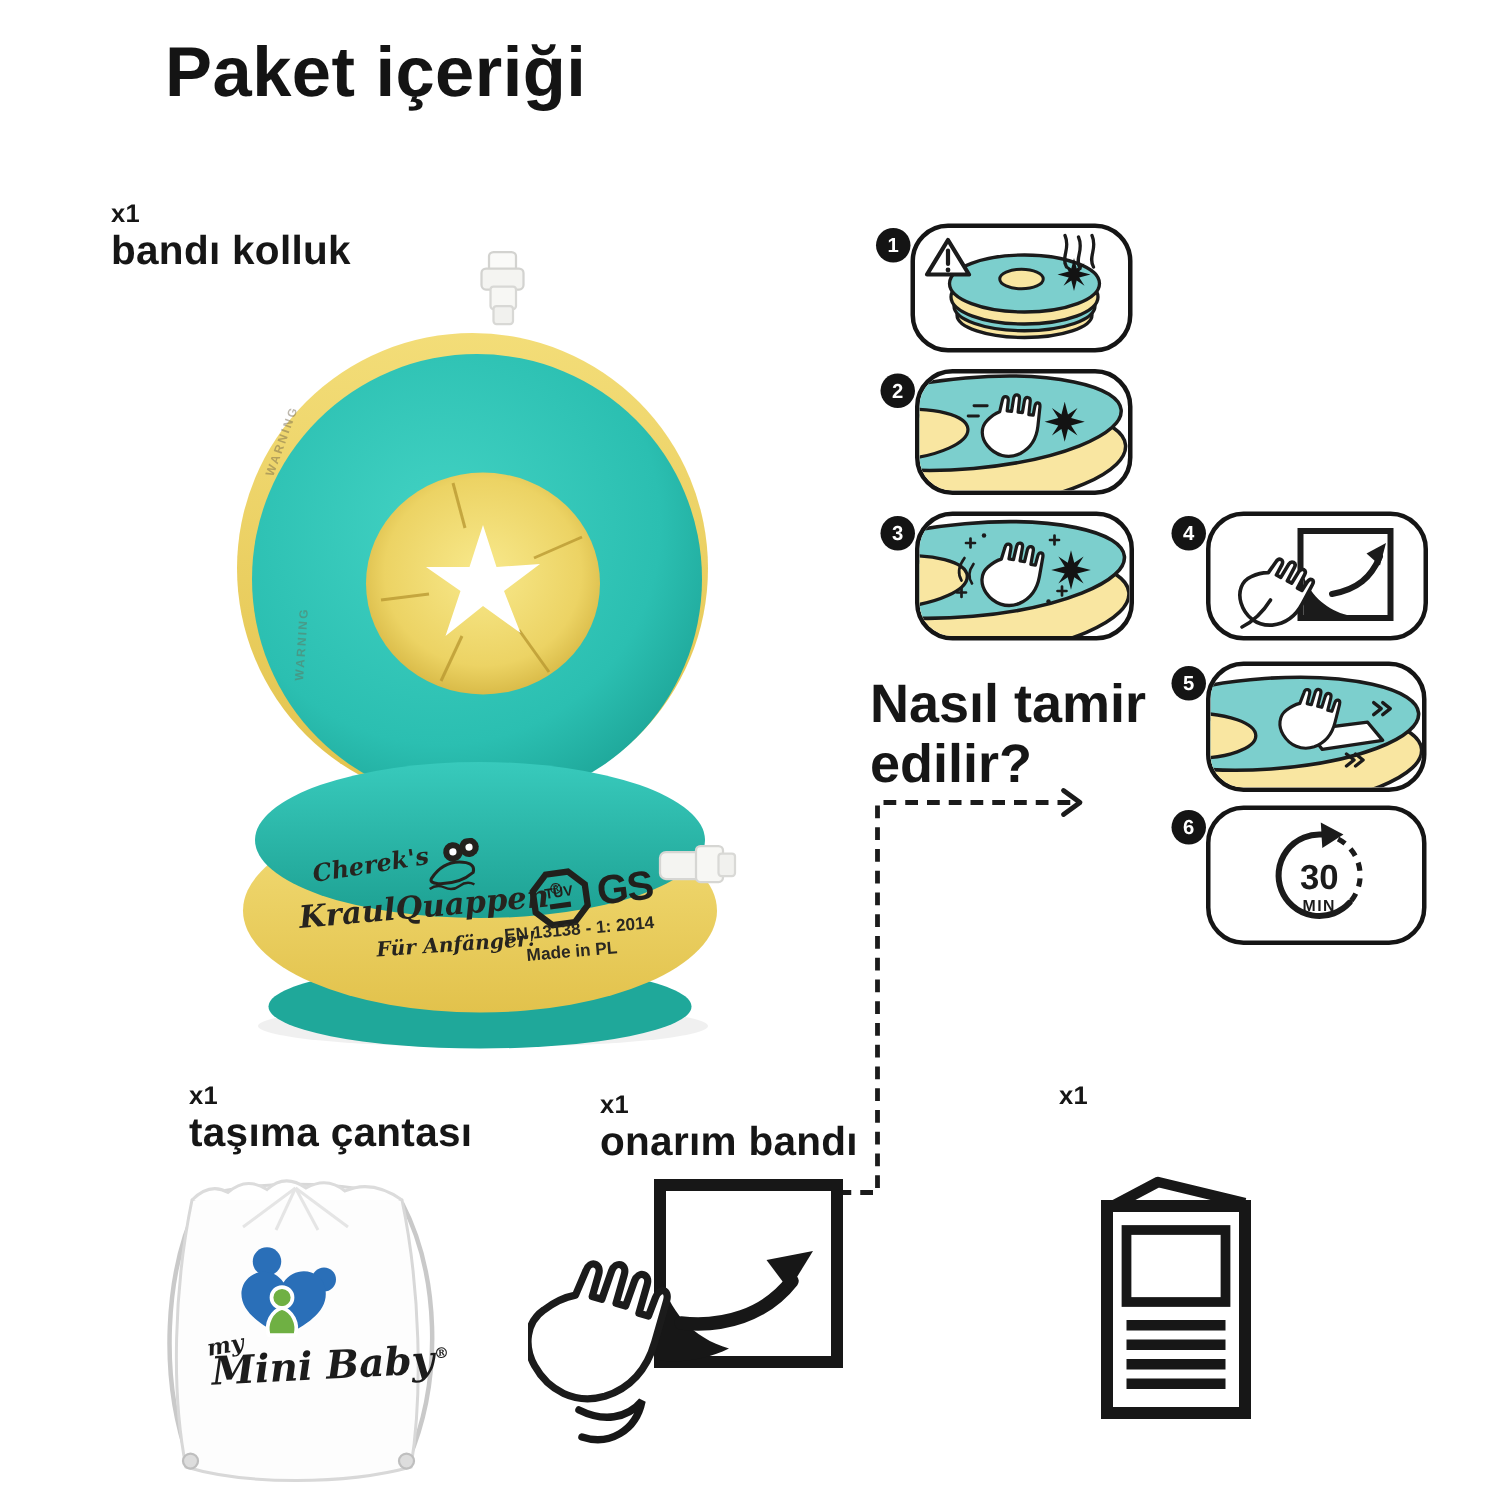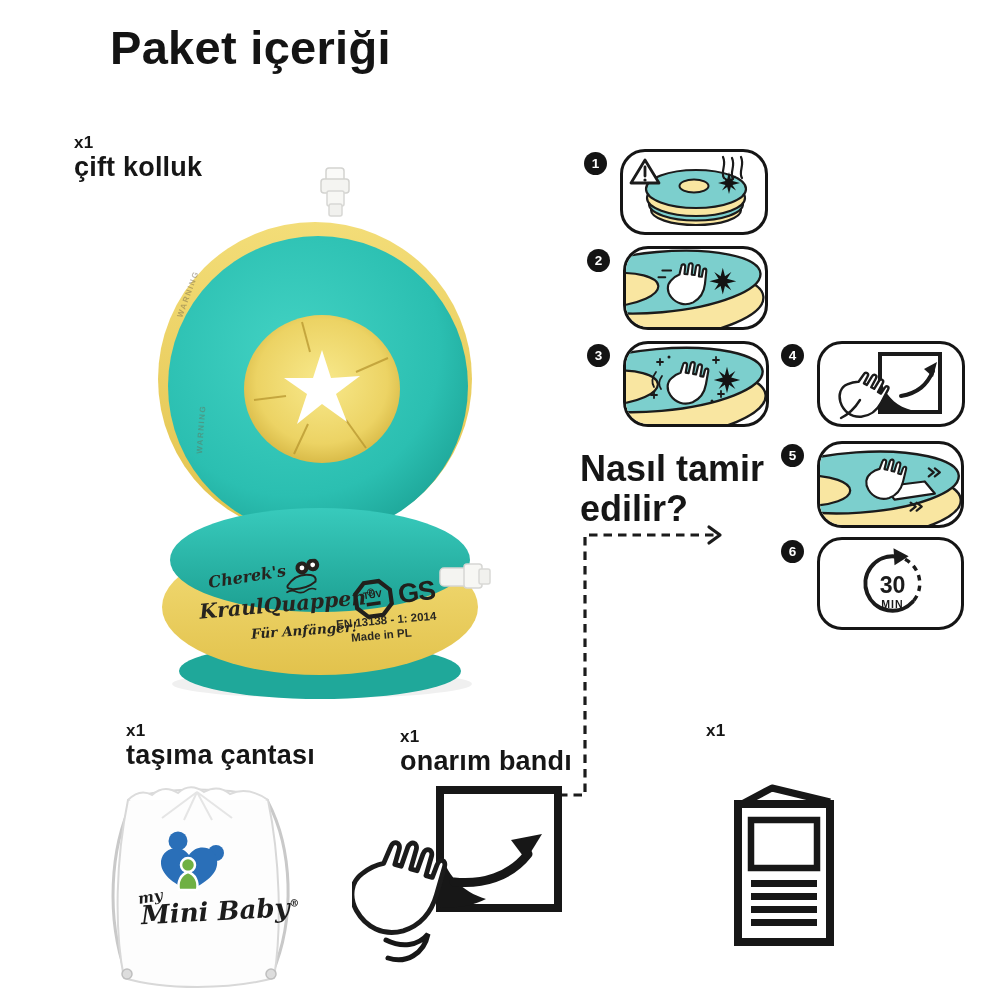--- a/index.html
+++ b/index.html
@@ -10,21 +10,21 @@
          letter-spacing:.3px;color:#141414;}
   .qlabel{position:absolute;font-weight:600;color:#161616;line-height:1.12;letter-spacing:.2px;}
   .qlabel .q{display:block;font-size:17px;}
   .qlabel .t{display:block;font-size:27px;}
   .rheading{position:absolute;left:580px;top:449px;font-size:36px;font-weight:600;
             line-height:1.1;color:#161616;}
   .step{position:absolute;}
   .badge{position:absolute;left:0;top:3px;width:23px;height:23px;border-radius:50%;
          background:#141414;color:#fff;font-size:13.5px;font-weight:700;
          display:flex;align-items:center;justify-content:center;}
-  .panel{margin-left:36px;background:#fff;border:3.5px solid #151515;border-radius:25px;
+  .panel{margin-left:23px;background:#fff;border:3.5px solid #151515;border-radius:25px;
          overflow:hidden;box-sizing:border-box;}
   .panel svg{width:100%;height:100%;display:block;}
   .brandtxt{position:absolute;font-family:"DejaVu Serif","Liberation Serif",serif;
             font-style:italic;font-weight:700;color:#26241f;white-space:nowrap;}
   .certtxt{position:absolute;font-weight:800;color:#21201c;white-space:nowrap;}
   .smallprint{position:absolute;font-weight:700;font-size:11.5px;color:#2a2822;white-space:nowrap;}
   .scripttxt{position:absolute;font-family:"DejaVu Serif","Liberation Serif",serif;
              font-style:italic;font-weight:700;color:#1c1c1c;white-space:nowrap;}
 </style>
 </head>
@@ -36,21 +36,21 @@
     <defs>
       <path id="hand" d="M5,37 C0,32 -1,25 3,20 C6,16 9,14 11,13 L12,5 C12.2,1.5 16,1.5 16,5 L16,12 L19,12 L19.5,3 C19.8,-0.5 23.5,-0.5 23.5,3 L23.5,12 L26.5,12 L27,4 C27.3,0.5 31,0.5 31,4 L31,13 L34,13 L34.5,7 C34.8,3.5 38,3.5 38,7 L38,20 C38,30 34,36 28,40 C20,45 11,43 5,37 Z" fill="#fff" stroke="#1b1b1b" stroke-width="2.2" stroke-linejoin="round"></path>
       <polygon id="burst" points="11,0 3.5,2 7,7.5 1.8,4 0,11 -1.8,4 -7,7.5 -3.5,2 -11,0 -3.5,-2 -7,-7.5 -1.8,-4 0,-11 1.8,-4 7,-7.5 3.5,-2" fill="#131313"></polygon>
     </defs>
   </svg>
 
   <h1 class="title">Paket içeriği</h1>
 
   <div class="qlabel" style="left:74px;top:133px;">
     <span class="q">x1</span>
-    <span class="t">çift kolluk</span>
+    <span class="t">bandı kolluk</span>
   </div>
 
   <svg class="abs" style="left:150px;top:166px;" width="345" height="534" viewBox="0 0 345 534">
     <defs>
       <radialGradient id="gFace" cx="42%" cy="38%" r="75%">
         <stop offset="0%" stop-color="#42d2c3"></stop>
           <stop offset="65%" stop-color="#2bbfb1"></stop>
         <stop offset="100%" stop-color="#189b8e"></stop>
       </radialGradient>
       <linearGradient id="gDome" x1="0" y1="0" x2="0" y2="1">

